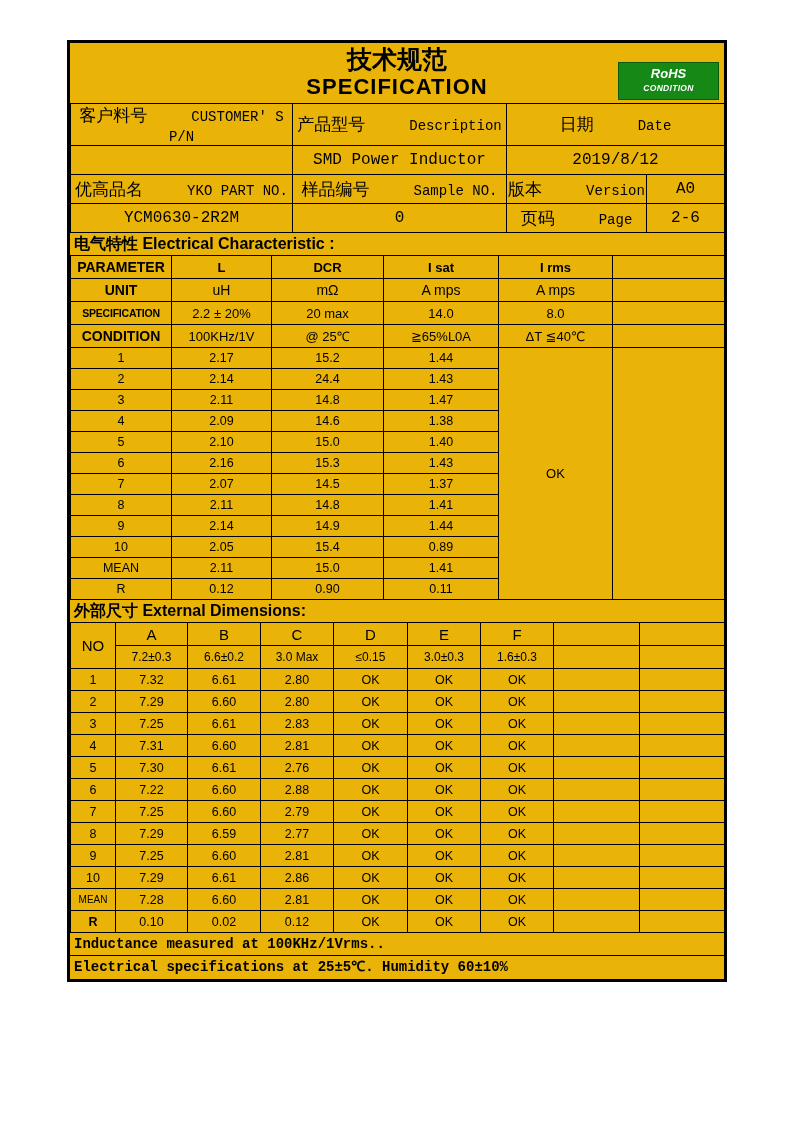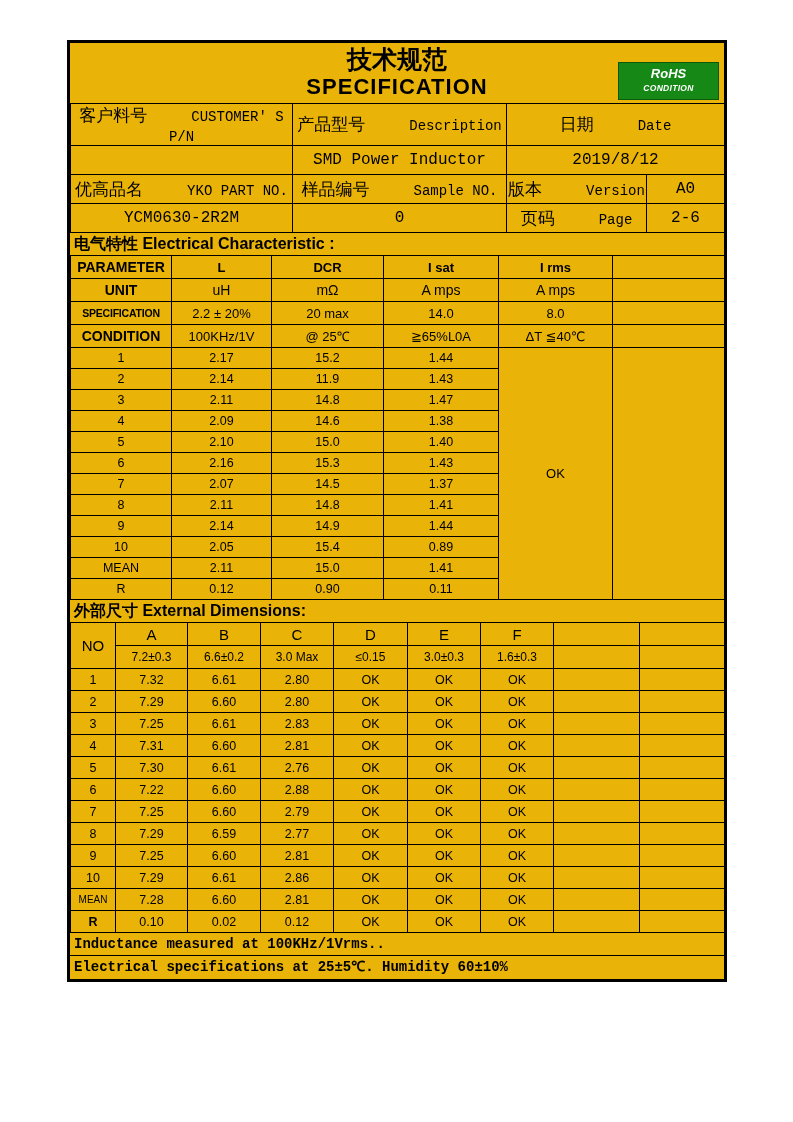--- a/index.html
+++ b/index.html
@@ -161,21 +161,21 @@
             <td class="dval">1</td>
             <td class="dval">2.17</td>
             <td class="dval">15.2</td>
             <td class="dval">1.44</td>
             <td class="okcell" rowspan="12">OK</td>
             <td rowspan="12"></td>
           </tr>
           <tr class="drow">
             <td class="dval">2</td>
             <td class="dval">2.14</td>
-            <td class="dval">11.9</td>
+            <td class="dval">24.4</td>
             <td class="dval">1.43</td>
           </tr>
           <tr class="drow">
             <td class="dval">3</td>
             <td class="dval">2.11</td>
             <td class="dval">14.8</td>
             <td class="dval">1.47</td>
           </tr>
           <tr class="drow">
             <td class="dval">4</td>

